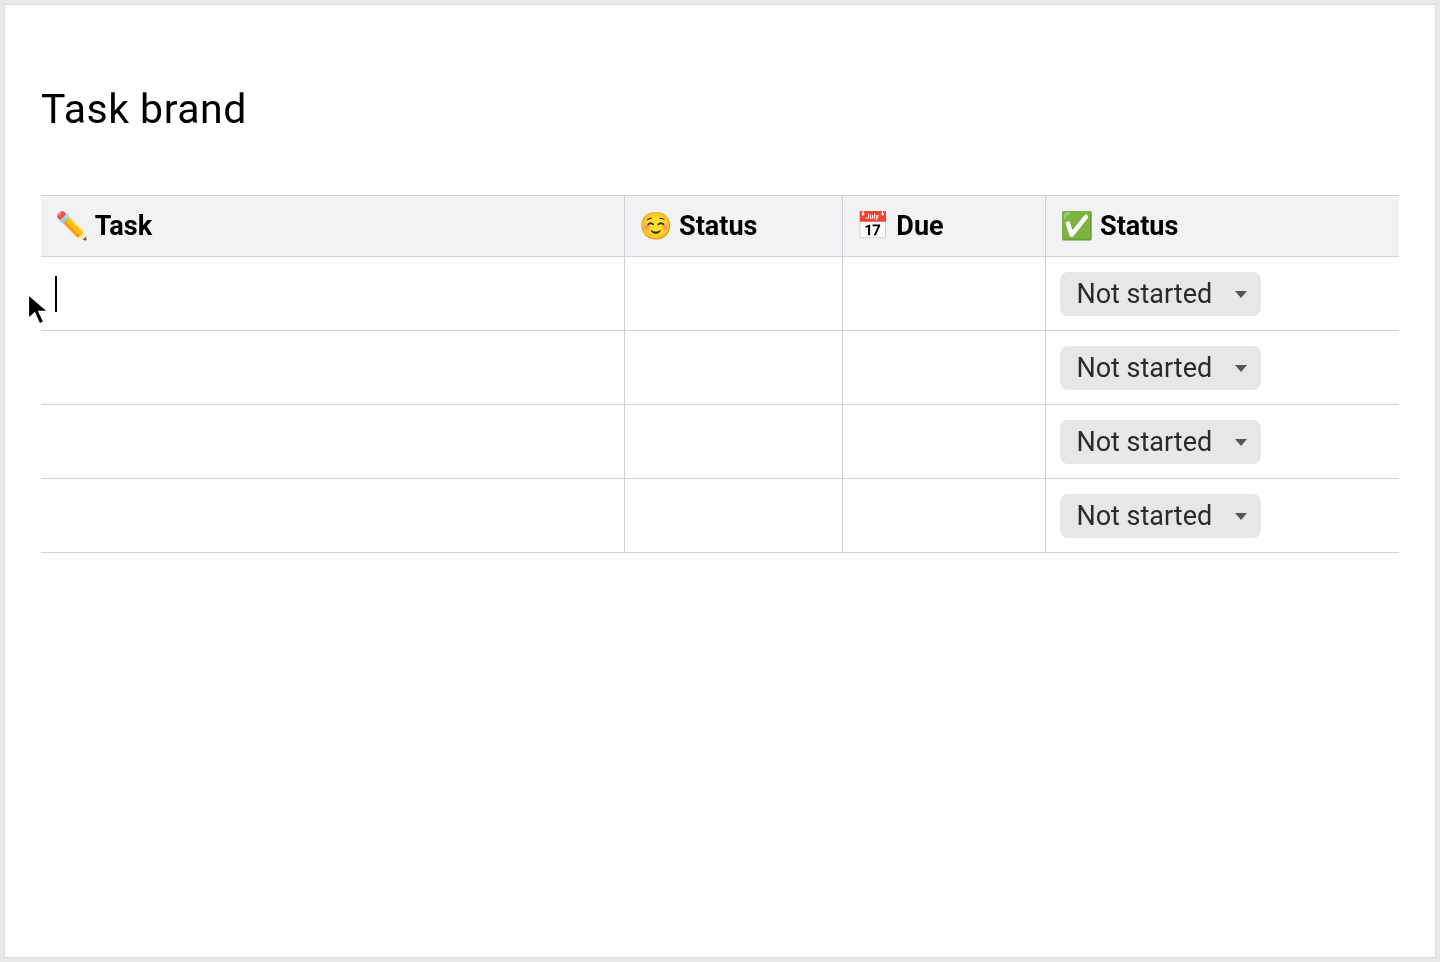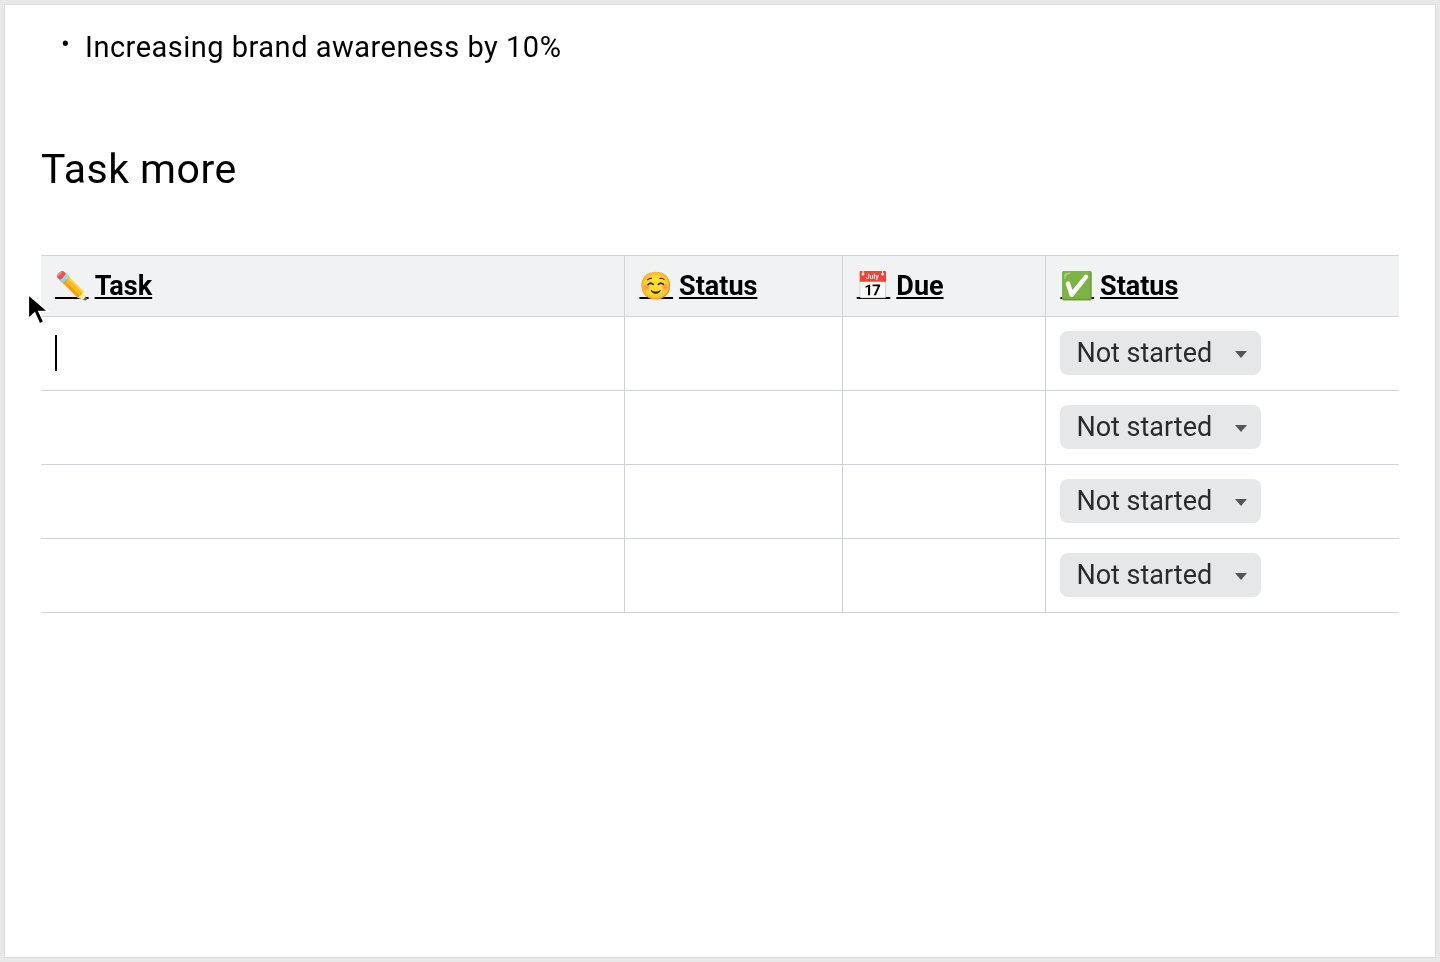--- a/index.html
+++ b/index.html
@@ -47,21 +47,20 @@
       font-weight: 400;
       color: #000;
       margin-top: 70px;
       letter-spacing: 0.5px;
     }
     table.task-table {
       width: 100%;
       border-collapse: collapse;
       margin-top: 62px;
       table-layout: fixed;
-      text-decoration: underline;
     }
     table.task-table th {
       background: #f1f2f3;
       border: 1px solid #cfd2d6;
       text-align: left;
       font-weight: 700;
       font-size: 27px;
       padding: 14px 14px;
       color: #000;
     }
@@ -125,24 +124,23 @@
       background: #000;
       vertical-align: middle;
     }
   </style>
 </head>
 <body>
 
 <div class="page">
 
   <ul class="goals">
-    <li>Increasing brand awareness by 10%</li>
   </ul>
 
-  <h2 class="section-heading">Task more</h2>
+  <h2 class="section-heading">Task brand</h2>
 
   <div class="cursor-arrow">
     <svg width="28" height="34" viewBox="0 0 20 24">
       <path d="M1 1 L1 18 L5.5 14 L9 22 L12 20.5 L8.5 13 L15 13 Z" fill="#000" stroke="#fff" stroke-width="1"></path>
     </svg>
   </div>
 
   <table class="task-table">
     <colgroup>
       <col class="col-task">

